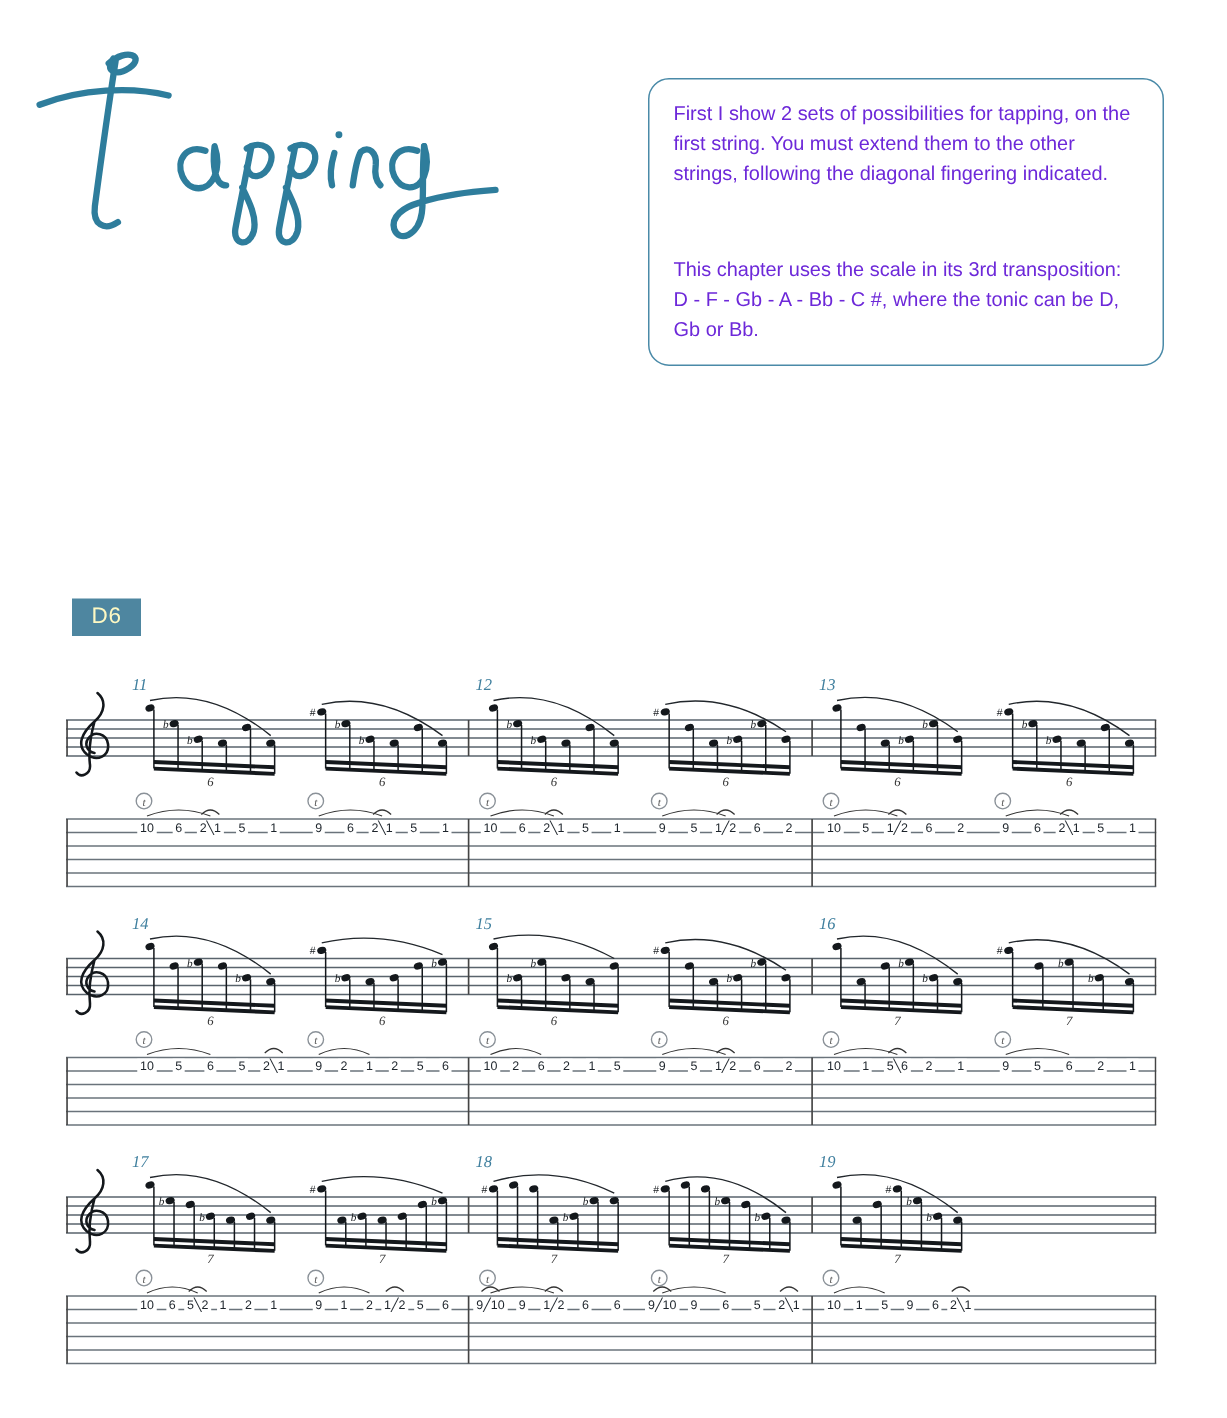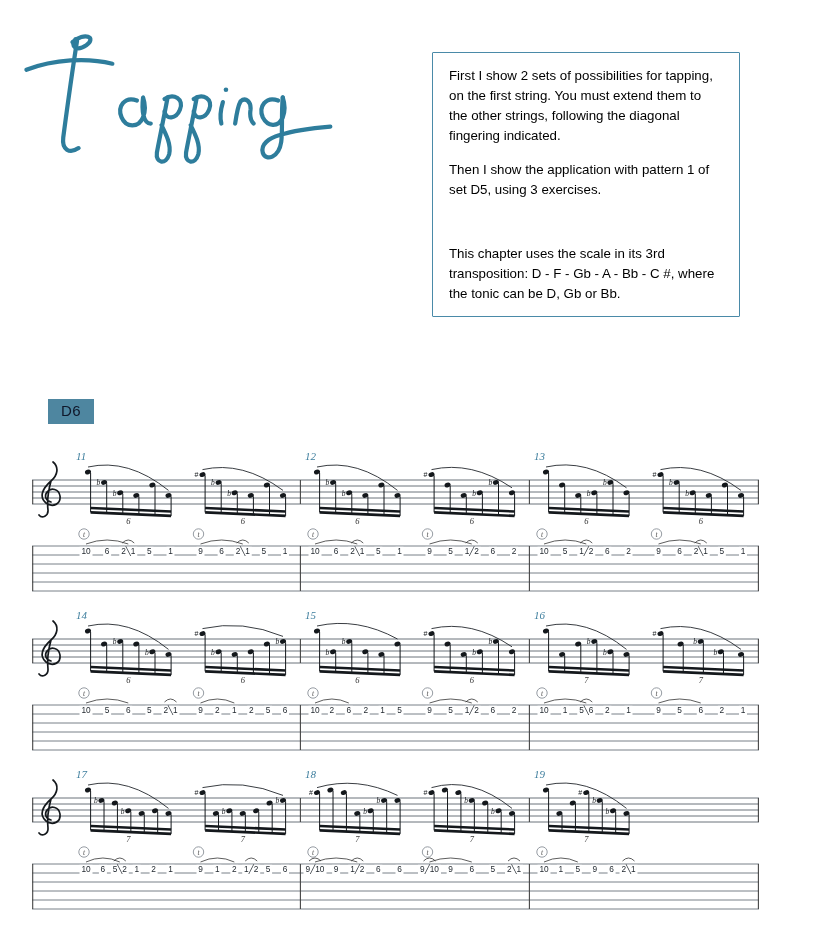--- a/index.html
+++ b/index.html
@@ -4,34 +4,34 @@
 <style>
   * { box-sizing: border-box; }
   body { margin: 0; background: #ffffff; font-family: "Liberation Sans", sans-serif; }
   .page { position: relative; width: 818px; height: 945px; background: #ffffff; overflow: hidden; }
 
   .logo { position: absolute; left: 8px; top: 22px; width: 330px; height: 154px; }
   .logo path { fill: none; stroke: #2e7d9c; stroke-width: 5.5; stroke-linecap: round; stroke-linejoin: round; }
   .logo .dot { fill: #2e7d9c; stroke: none; }
 
   .info-box {
-    position: absolute; left: 432px; top: 52px; width: 308px;
-    border: 1.4px solid #4a8aa8; border-radius: 1px;
-    padding: 13px 16px; color: #000000; font-size: 13.3px; line-height: 1.5;
+    position: absolute; left: 432px; top: 52px; width: 344px;
+    border: 1.4px solid #4a8aa8; border-radius: 14px;
+    padding: 13px 16px; color: #6d28d9; font-size: 13.3px; line-height: 1.5;
   }
   .info-box p { margin: 0 0 14px; }
   .info-box p:last-child { margin-bottom: 0; margin-top: 44px; }
 
   .badge {
     position: absolute; left: 48px; top: 399px;
-    background: #4e86a0; color: #0f172a;
+    background: #4e86a0; color: #fef9c3;
     font-size: 15px; padding: 3px 13px 5px; letter-spacing: 0.5px;
   }
 
-  .systems { position: absolute; left: 32px; top: 446px; width: 727px; text-align: right; }
+  .systems { position: absolute; left: 44px; top: 446px; width: 727px; text-align: right; }
   .system { display: block; margin-bottom: 9px; }
 </style>
 </head>
 <body>
 
 <div class="page">
 
   <svg class="logo" viewBox="0 0 430 200" role="img" aria-label="tapping">
     <path d="M84 26 C100 12 116 20 102 30 C90 38 80 32 88 22"></path>
     <path d="M90 24 C84 62 76 120 72 150 C70 166 80 172 92 164"></path>
@@ -43,21 +43,20 @@
     <path d="M246 98 C240 130 234 158 232 170 C230 184 244 186 248 172 C251 160 244 146 238 134"></path>
     <path d="M280 104 C277 114 276 124 278 132"></path>
     <circle class="dot" cx="284" cy="88" r="3"></circle>
     <path d="M296 132 C298 118 300 108 303 103 C310 97 317 104 316 114 C315 121 316 128 320 132"></path>
     <path d="M352 102 C336 96 326 110 332 124 C338 136 352 138 358 124 C362 114 360 104 358 98"></path>
     <path d="M358 98 C356 120 358 142 356 156 C353 176 336 182 332 170 C329 159 340 151 354 147 C376 140 396 138 420 136"></path>
   </svg>
 
   <div class="info-box">
     <p>First I show 2 sets of possibilities for tapping, on the first string.  You must extend them to the other strings, following the diagonal fingering indicated.</p>
-    <p>Then I show the application with pattern 1 of set D5, using 3 exercises.</p>
     <p>This chapter uses the scale in its 3rd transposition: D - F - Gb - A - Bb - C #, where the tonic can be D, Gb or Bb.</p>
   </div>
 
   <div class="badge">D6</div>
 
   <div class="systems">
     <svg class="system" viewBox="0 0 727 150" width="727" height="150">
         <g>
           <line x1="0" y1="34" x2="727" y2="34" stroke="#59636c" stroke-width="0.9"></line>
           <line x1="0" y1="40" x2="727" y2="40" stroke="#59636c" stroke-width="0.9"></line>

